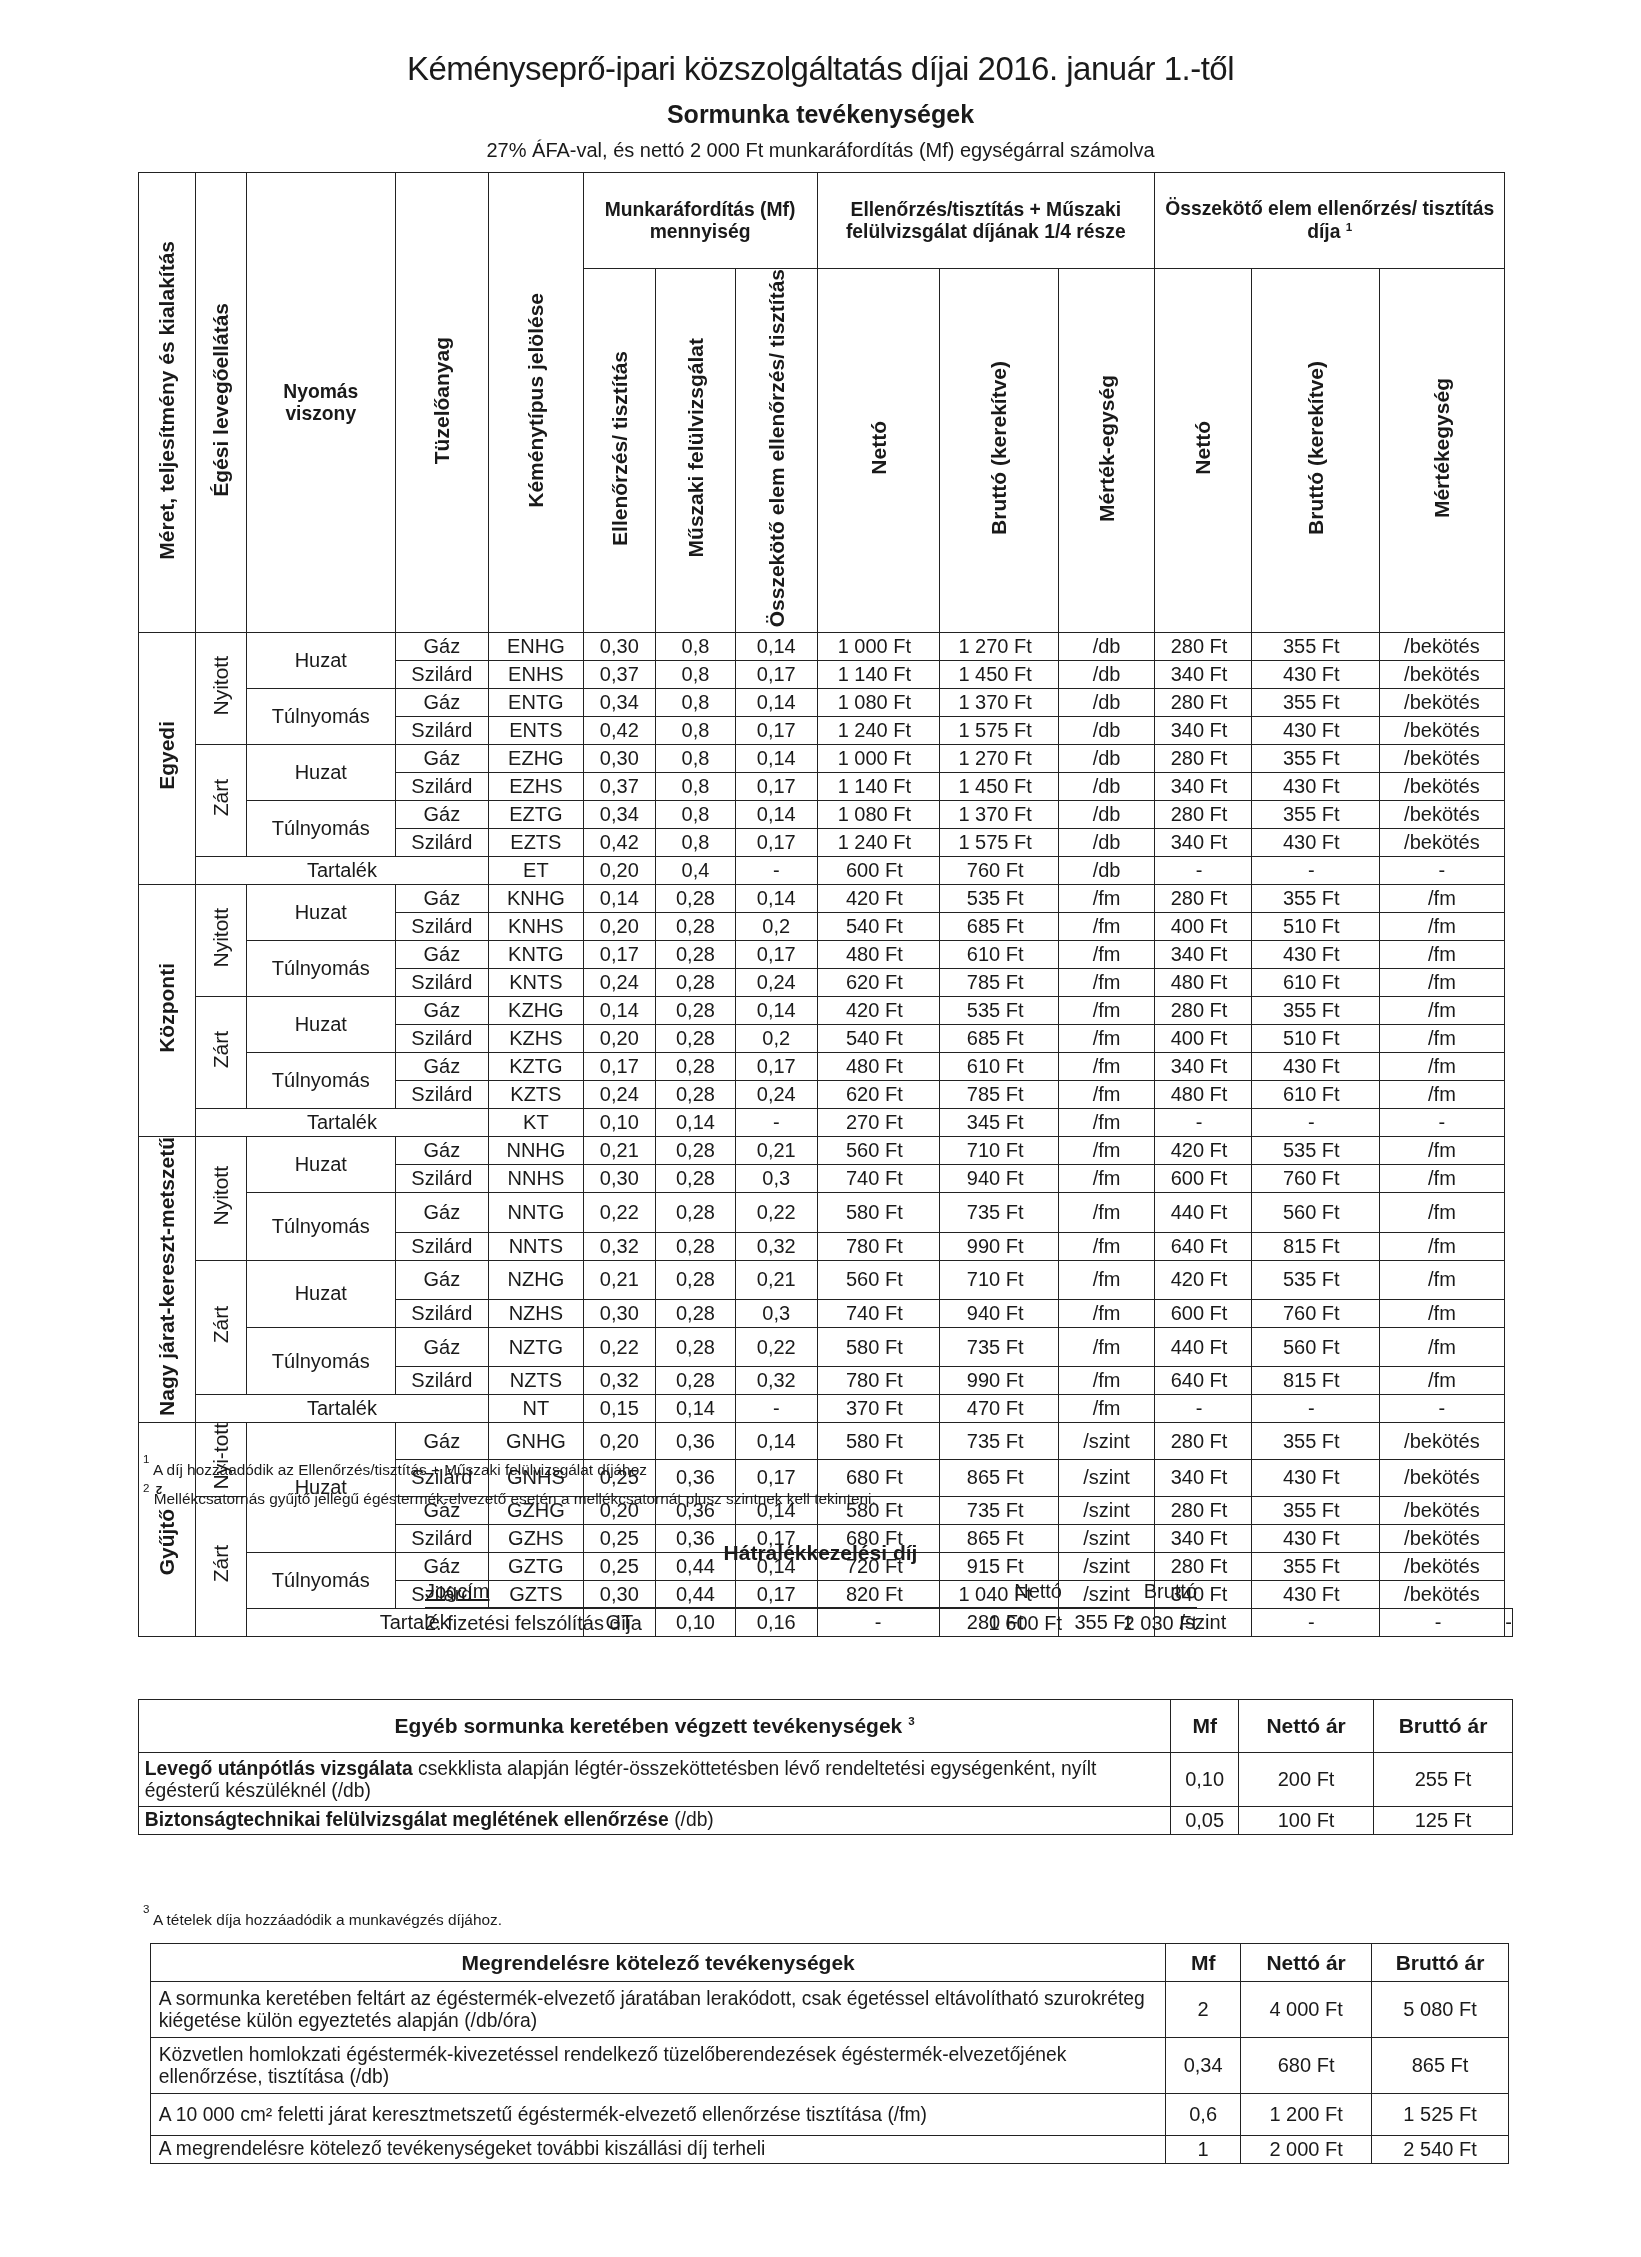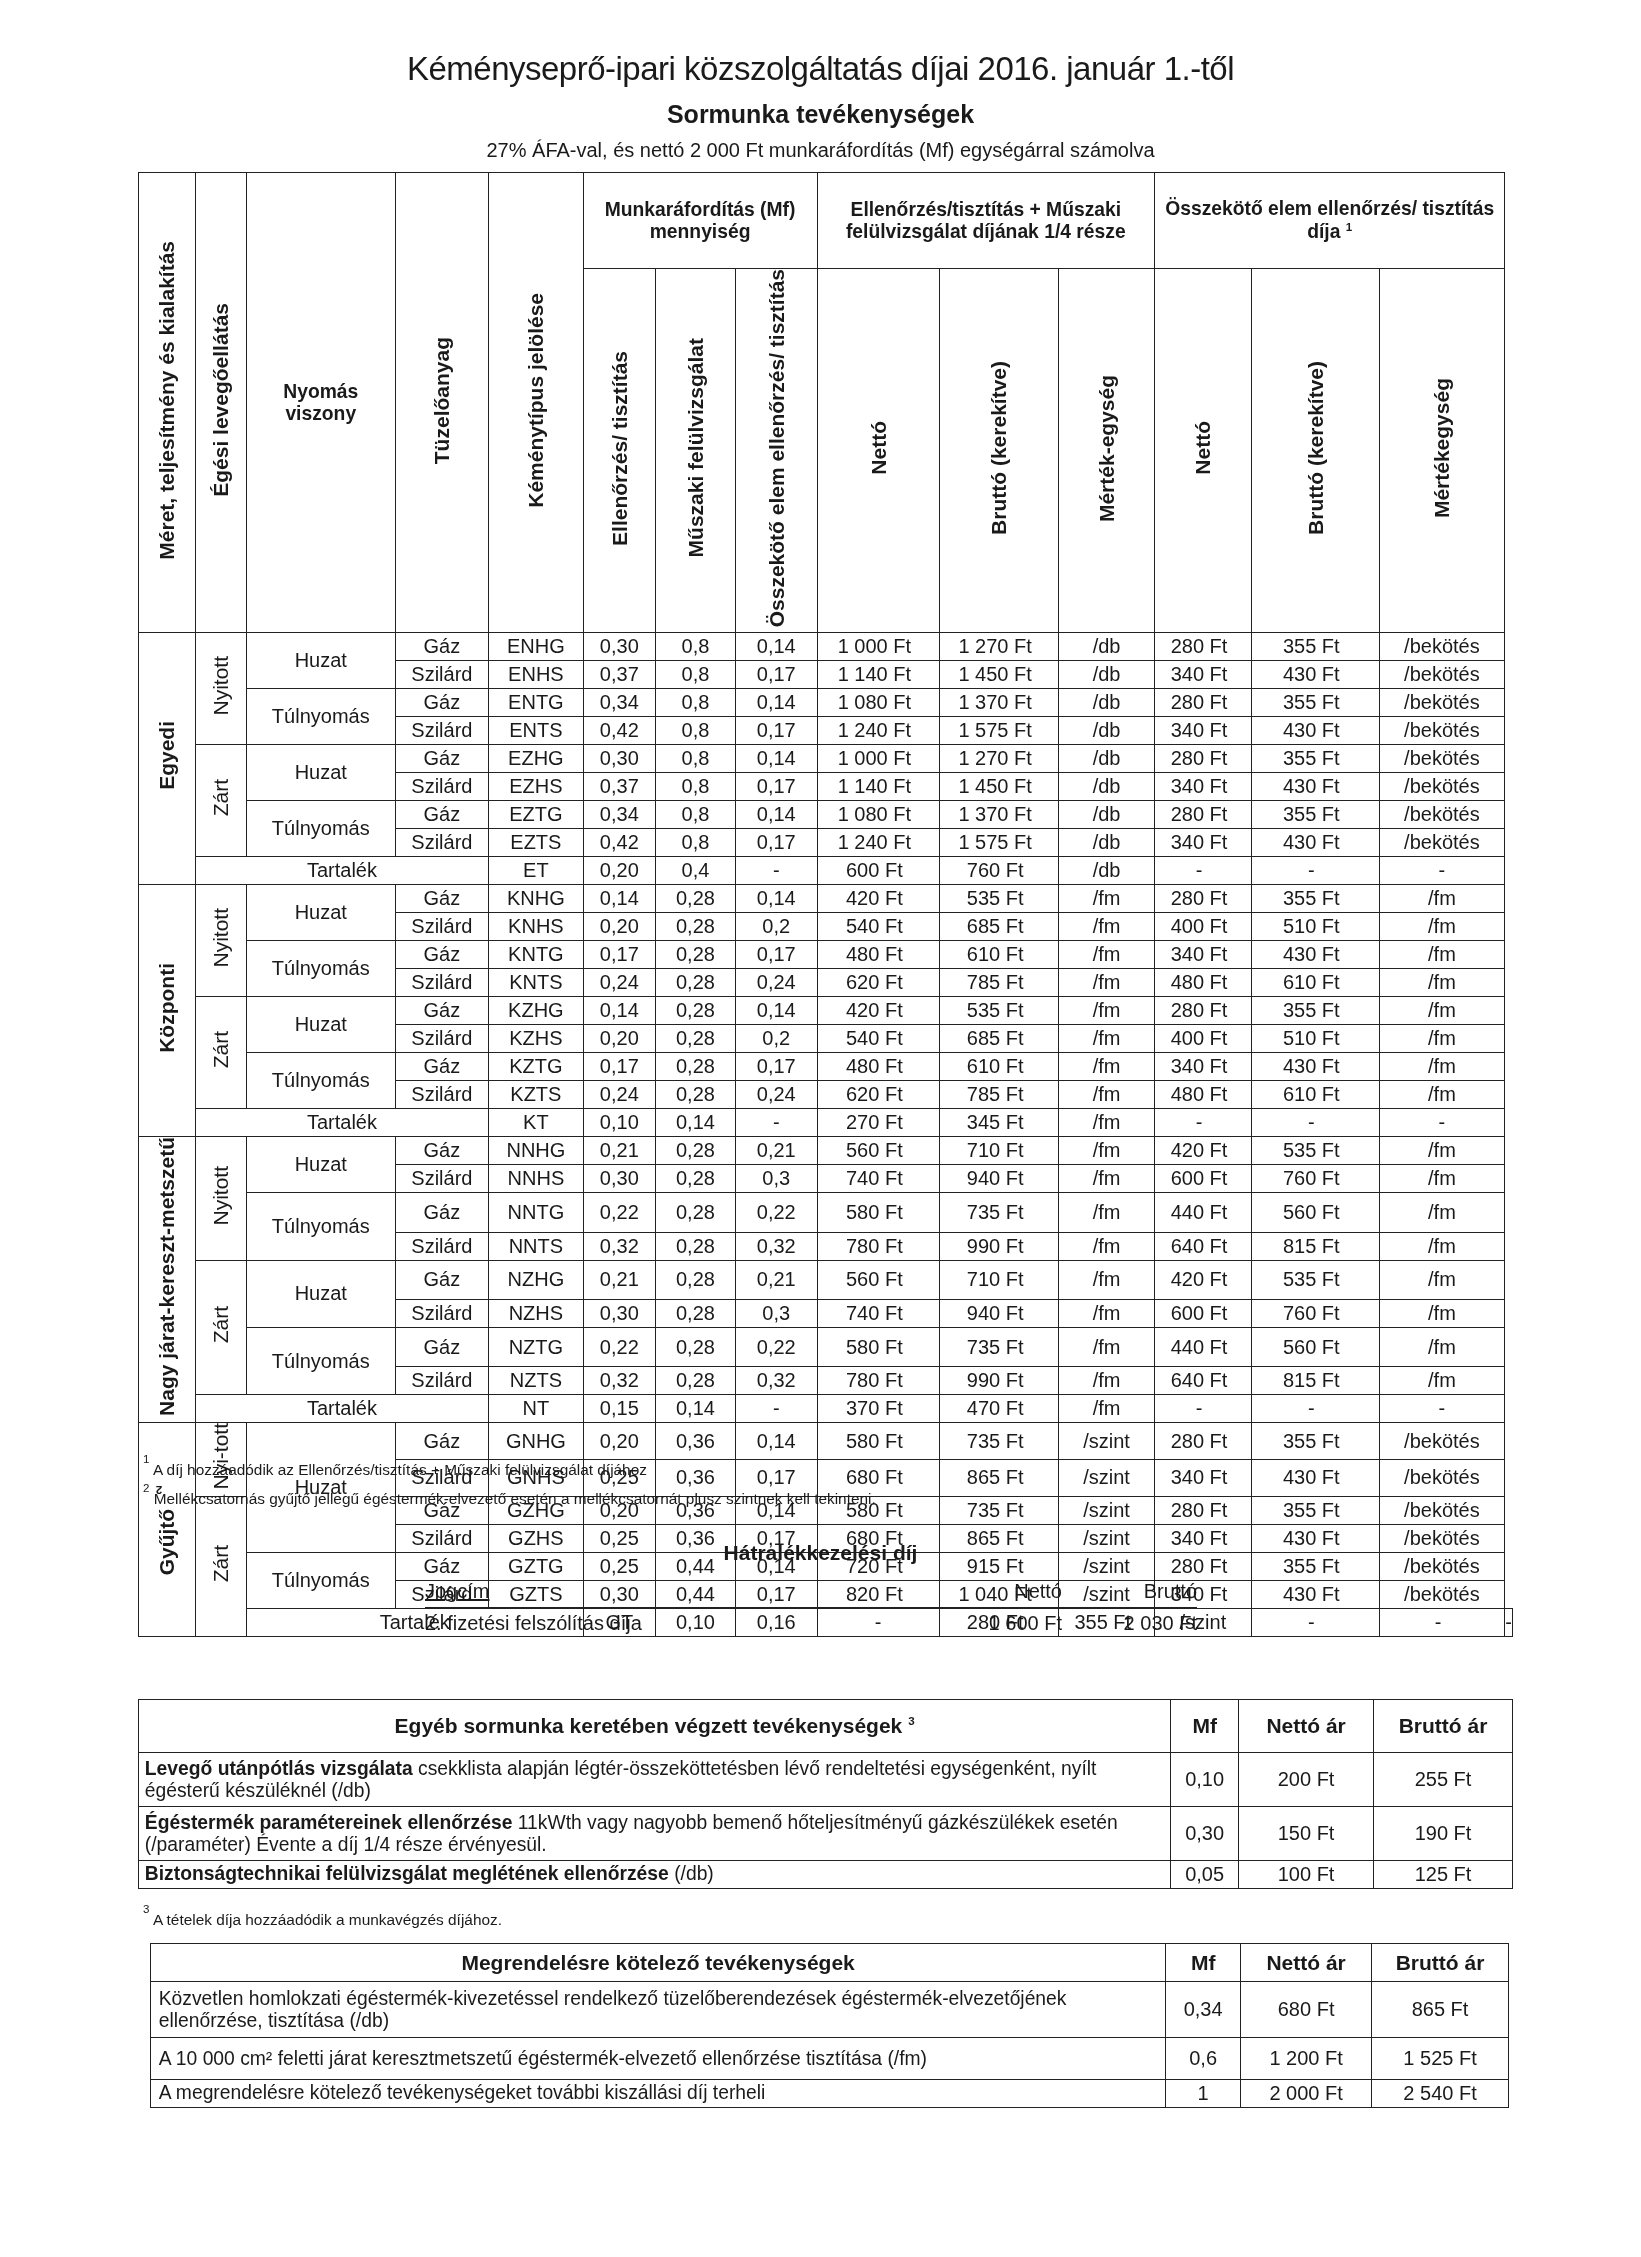--- a/index.html
+++ b/index.html
@@ -590,26 +590,20 @@
     <th>Mf</th>
     <th>Nettó ár</th>
     <th>Bruttó ár</th>
   </tr>
   <tr style="height:54px">
     <td><b>Levegő utánpótlás vizsgálata</b><span> csekklista alapján légtér-összeköttetésben lévő rendeltetési egységenként, nyílt égésterű készüléknél (/db)</span></td>
     <td class="v">0,10</td>
         <td class="v">200 Ft</td>
         <td class="v">255 Ft</td>
   </tr>
-  <tr style="height:54px">
-    <td><b>Égéstermék paramétereinek ellenőrzése</b><span> 11kWth vagy nagyobb bemenő hőteljesítményű gázkészülékek esetén (/paraméter) Évente a díj 1/4 része érvényesül.</span></td>
-    <td class="v">0,30</td>
-        <td class="v">150 Ft</td>
-        <td class="v">190 Ft</td>
-  </tr>
   <tr style="height:27px">
     <td><b>Biztonságtechnikai felülvizsgálat meglétének ellenőrzése</b><span> (/db)</span></td>
     <td class="v">0,05</td>
         <td class="v">100 Ft</td>
         <td class="v">125 Ft</td>
   </tr>
 </tbody>
   </table>
 
 <div class="fn" style="top:1908px"><sup>3</sup> <span>A tételek díja hozzáadódik a munkavégzés díjához.</span></div>
@@ -622,20 +616,26 @@
       <col style="width:137px">
     </colgroup>
   <tbody>
       <tr>
     <th>Megrendelésre kötelező tevékenységek</th>
     <th>Mf</th>
     <th>Nettó ár</th>
     <th>Bruttó ár</th>
   </tr>
   <tr style="height:56px">
+    <td>A sormunka keretében feltárt az égéstermék-elvezető járatában lerakódott, csak égetéssel eltávolítható szurokréteg kiégetése külön egyeztetés alapján (/db/óra)</td>
+        <td class="v">2</td>
+        <td class="v">4 000 Ft</td>
+        <td class="v">5 080 Ft</td>
+  </tr>
+  <tr style="height:56px">
     <td>Közvetlen homlokzati égéstermék-kivezetéssel rendelkező tüzelőberendezések égéstermék-elvezetőjének ellenőrzése, tisztítása (/db)</td>
         <td class="v">0,34</td>
         <td class="v">680 Ft</td>
         <td class="v">865 Ft</td>
   </tr>
   <tr style="height:42px">
     <td>A 10 000 cm² feletti járat keresztmetszetű égéstermék-elvezető ellenőrzése tisztítása (/fm)</td>
         <td class="v">0,6</td>
         <td class="v">1 200 Ft</td>
         <td class="v">1 525 Ft</td>

